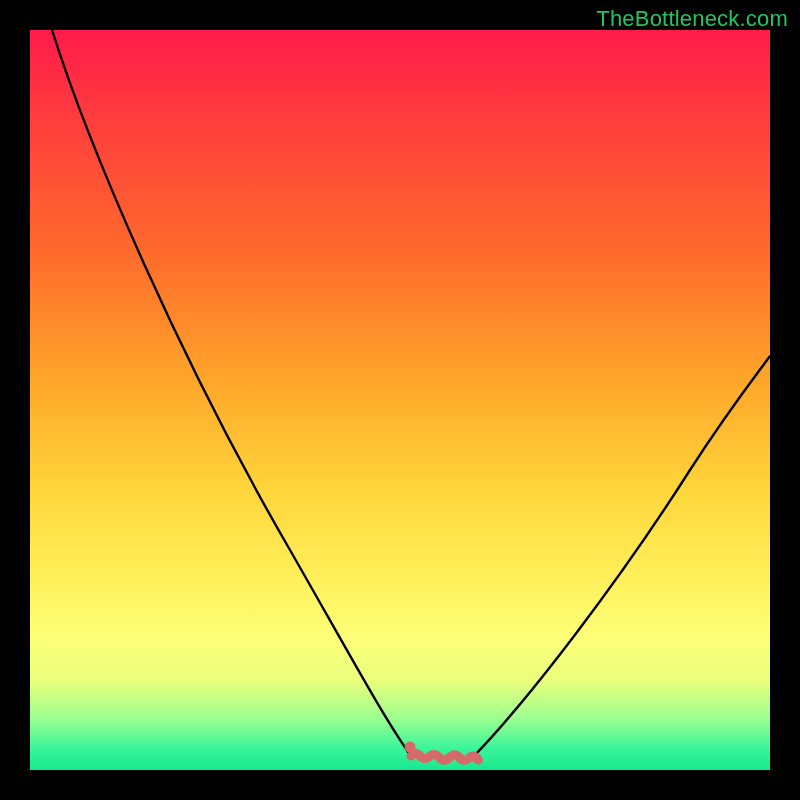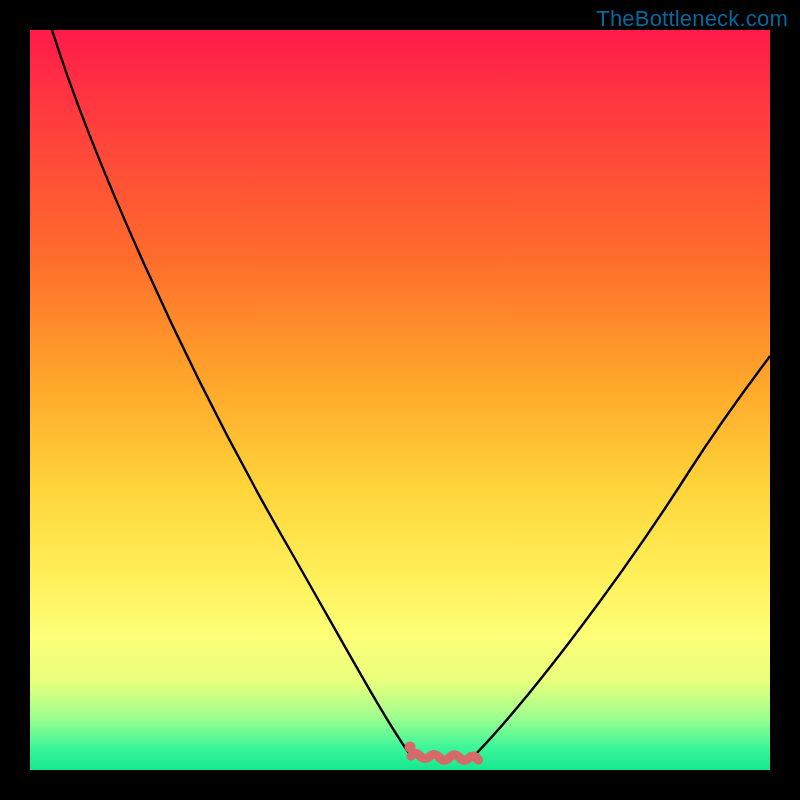--- a/index.html
+++ b/index.html
@@ -38,21 +38,21 @@
       #e9ff7d 88%,
       #9cff8f 93%,
       #3cf59a 97%,
       #17e88f 100%
     );
   }
   .watermark {
     position: absolute;
     top: 6px;
     right: 12px;
-    color: #0369a1;
+    color: #22c55e;
     font-size: 22px;
     font-weight: 500;
     letter-spacing: 0.2px;
     user-select: none;
   }
   svg.curve {
     position: absolute;
     left: 0;
     top: 0;
     width: 740px;

